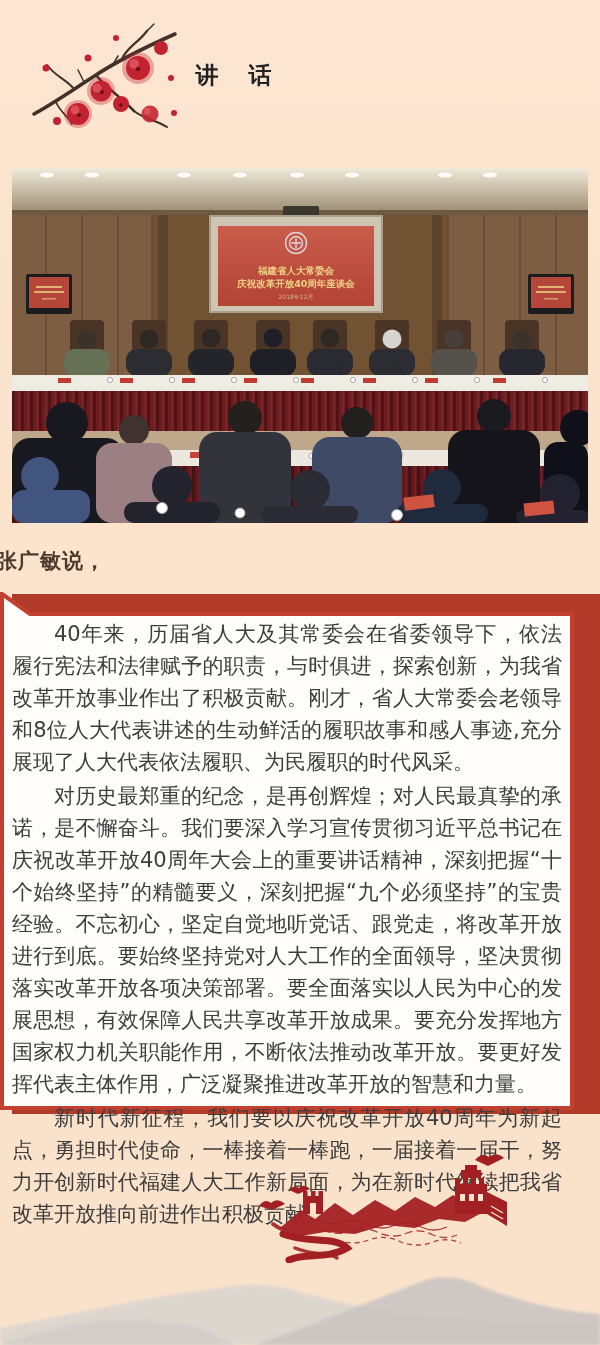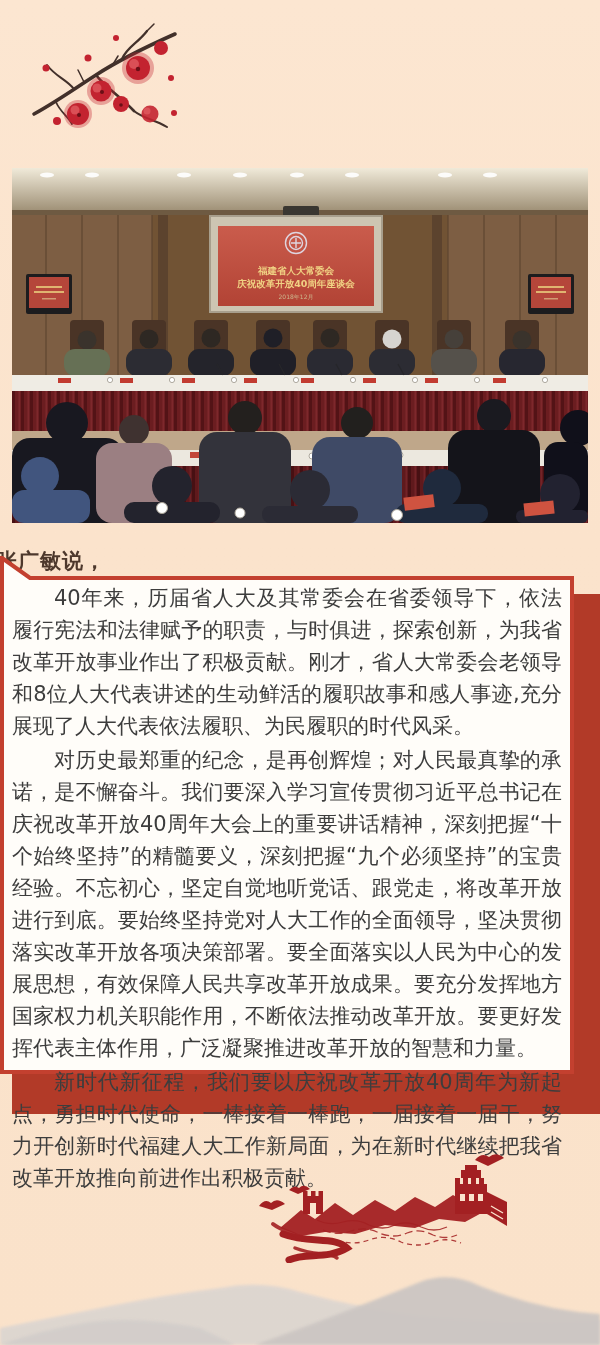--- a/index.html
+++ b/index.html
@@ -13,21 +13,21 @@
   .blossom{position:absolute;left:26px;top:18px;}
 
   .photo{position:absolute;left:12px;top:168px;width:515px;height:355px;background:#7a5a40;}
   .photo svg{display:block;}
 
   .speaker{position:absolute;left:-4px;top:547px;font-size:21px;font-weight:bold;
       color:#4d382c;letter-spacing:1px;}
 
   .quote-shadow{position:absolute;left:12px;top:594px;width:588px;height:520px;background:#b23a28;}
 
-  .bubble{position:absolute;left:0;top:556px;width:576px;height:520px;}
+  .bubble{position:absolute;left:0;top:592px;width:576px;height:520px;}
   .bubble > svg{position:absolute;left:0;top:0;}
   .bubble-text{position:absolute;left:12px;top:26px;width:550px;}
   .bubble-text p{margin:0 0 2px 0;font-size:21px;line-height:32px;color:#3d3d3d;
       text-align:justify;text-indent:2em;}
 
   .great-wall{position:absolute;left:225px;top:1148px;}
   .mountains{position:absolute;left:0;top:1256px;}
 </style>
 </head>
 <body>
@@ -69,20 +69,21 @@
         <circle cx="121" cy="93" r="3.5"></circle>
     </g>
     <g fill="#6b0f16">
       <circle cx="112" cy="51" r="2.2"></circle>
         <circle cx="76" cy="74" r="2"></circle>
       <circle cx="53" cy="97" r="2"></circle>
         <circle cx="95" cy="87" r="1.8"></circle>
     </g>
   </svg>
 
+  <div class="page-title">讲 话</div>
 
   <div class="photo">
     <svg width="576" height="355" viewBox="0 0 576 355">
       <defs>
         <linearGradient id="ceil" x1="0" y1="0" x2="0" y2="1">
           <stop offset="0" stop-color="#f0ead9"></stop>
             <stop offset="1" stop-color="#9d8e74"></stop>
         </linearGradient>
         <linearGradient id="ban" x1="0" y1="0" x2="0" y2="1">
           <stop offset="0" stop-color="#ca5c4c"></stop>

